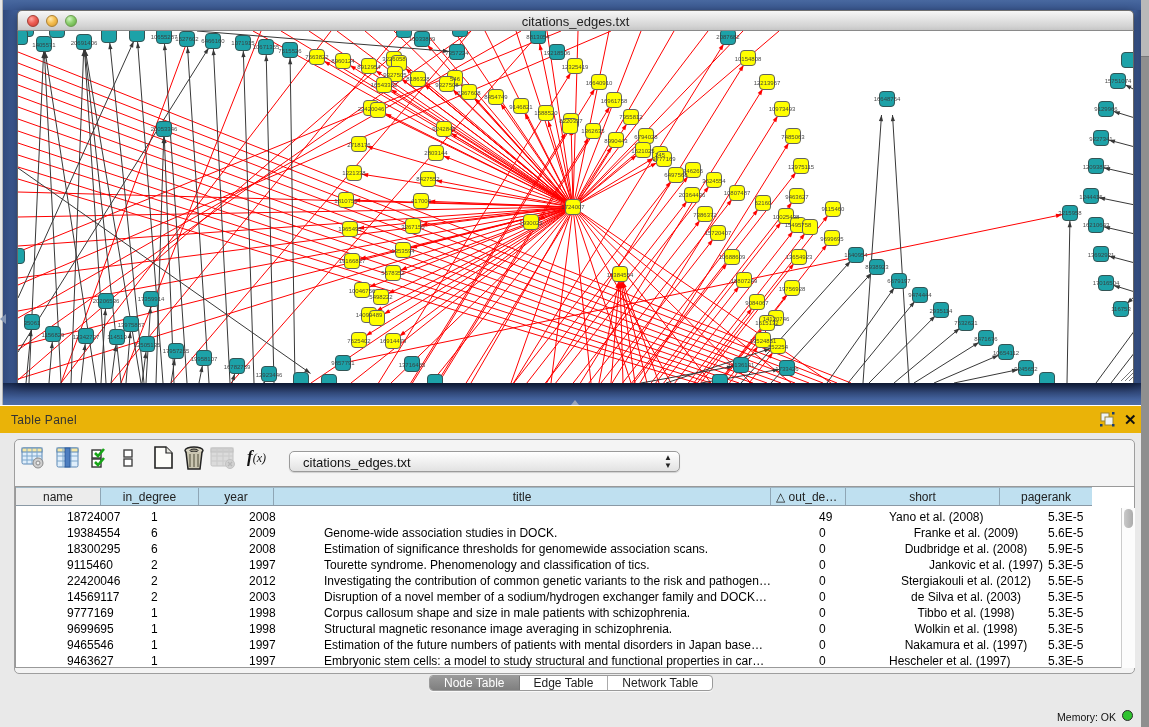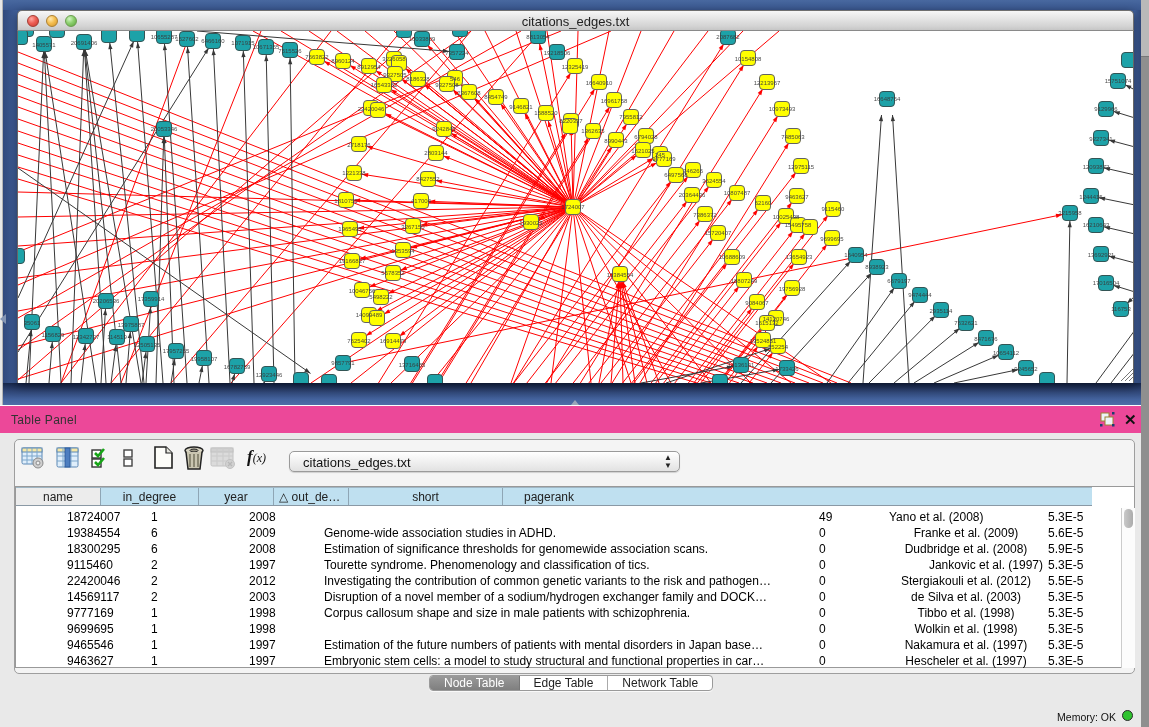--- a/index.html
+++ b/index.html
@@ -18,21 +18,21 @@
 #titlebar .tt { position:absolute; left:0; right:0; top:3px; text-align:center; font-size:13px; color:#222; }
 .light { position:absolute; top:4px; width:12px; height:12px; border-radius:50%; }
 #lr { left:9px; background:radial-gradient(circle at 35% 30%, #ffa8a0, #ee5f55 45%, #c9372c); border:1px solid #a33c33; }
 #ly { left:28px; background:radial-gradient(circle at 35% 30%, #ffe9b0, #f5bf50 45%, #d2952b); border:1px solid #ad8030; }
 #lg { left:47px; background:radial-gradient(circle at 35% 30%, #d2f5c3, #8cd06e 45%, #5ba23c); border:1px solid #6b9d4f; }
 #canvas { position:absolute; left:0; top:21px; width:1117px; height:352px; background:#fff; border-left:1px solid #666; border-right:1px solid #666; overflow:hidden; }
 
 #caret { position:absolute; left:571px; top:400px; width:0; height:0; border-left:4px solid transparent; border-right:4px solid transparent; border-bottom:5px solid #9aa5b8; }
 
 #panel { position:absolute; left:0; top:405px; width:1141px; height:322px; background:#e9e9e9; border-top:1px solid #fff; }
-#ptitle { position:relative; height:27px; background:#ec4899; }
+#ptitle { position:relative; height:27px; background:#eab308; }
 #ptitle .t { position:absolute; left:11px; top:7px; font-size:12px; color:#333; letter-spacing:0.3px; }
 #ptitle .float { position:absolute; left:1100px; top:6px; width:15px; height:15px; }
 #ptitle .close { position:absolute; left:1124px; top:5px; font-size:15px; font-weight:bold; color:#111; }
 #toolbar { position:absolute; left:0; top:32px; width:1141px; height:46px; }
 #combo { position:absolute; left:289px; top:13px; width:391px; height:21px; background:linear-gradient(#ffffff,#e2e2e2); border:1px solid #9a9a9a; border-radius:5px; box-shadow:0 1px 1px rgba(0,0,0,.15); }
 #combo .txt { position:absolute; left:13px; top:3px; font-size:13px; color:#111; }
 #combo .arr { position:absolute; right:7px; top:2px; font-size:8px; color:#222; line-height:8px; }
 
 #table { position:absolute; left:15px; top:486px; width:1120px; height:182px; background:#fff; border:1px solid #999; }
 #thead { position:absolute; left:0; top:0; height:19px; width:1076px; display:flex; background:#bfe0f0; border-bottom:1px solid #8a99a5; border-top:1px solid #9fb6c4; }
@@ -752,38 +752,39 @@
           <div class="txt">citations_edges.txt</div>
           <div class="arr">▲<br>▼</div>
         </div>
     </div>
   </div>
   <div id="table">
     <div id="thead">
       <div class="th" style="width:85px;background:#ececec;">name</div>
       <div class="th" style="width:98px;">in_degree</div>
       <div class="th" style="width:75px;">year</div>
+      <div class="th" style="width:497px;">title</div>
       <div class="th" style="width:75px;text-align:left;padding-left:5px;">△ out_de…</div>
       <div class="th" style="width:154px;">short</div>
       <div class="th" style="width:92px;border-right:none;">pagerank</div>
     </div>
     <div id="tbody">
         <div class="tr">
           <div class="td" style="left:8px">18724007</div>
           <div class="td" style="left:92px">1</div>
           <div class="td" style="left:190px">2008</div>
           <div class="td" style="left:760px">49</div>
           <div class="td" style="left:830px;width:154px;text-align:left">Yano et al. (2008)</div>
           <div class="td" style="left:989px">5.3E-5</div>
         </div>
         <div class="tr">
           <div class="td" style="left:8px">19384554</div>
           <div class="td" style="left:92px">6</div>
           <div class="td" style="left:190px">2009</div>
-          <div class="td" style="left:265px;width:488px">Genome-wide association studies in ADHD.</div>
+          <div class="td" style="left:265px;width:488px">Genome-wide association studies in DOCK.</div>
           <div class="td" style="left:760px">0</div>
           <div class="td" style="left:830px;width:154px;text-align:center">Franke et al. (2009)</div>
           <div class="td" style="left:989px">5.6E-5</div>
         </div>
         <div class="tr">
           <div class="td" style="left:8px">18300295</div>
           <div class="td" style="left:92px">6</div>
           <div class="td" style="left:190px">2008</div>
           <div class="td" style="left:265px;width:488px">Estimation of significance thresholds for genomewide association scans.</div>
           <div class="td" style="left:760px">0</div>
@@ -823,40 +824,41 @@
           <div class="td" style="left:190px">1998</div>
           <div class="td" style="left:265px;width:488px">Corpus callosum shape and size in male patients with schizophrenia.</div>
           <div class="td" style="left:760px">0</div>
           <div class="td" style="left:830px;width:154px;text-align:center">Tibbo et al. (1998)</div>
           <div class="td" style="left:989px">5.3E-5</div>
         </div>
         <div class="tr">
           <div class="td" style="left:8px">9699695</div>
           <div class="td" style="left:92px">1</div>
           <div class="td" style="left:190px">1998</div>
+          <div class="td" style="left:265px;width:488px">Structural magnetic resonance image averaging in schizophrenia.</div>
           <div class="td" style="left:760px">0</div>
           <div class="td" style="left:830px;width:154px;text-align:center">Wolkin et al. (1998)</div>
           <div class="td" style="left:989px">5.3E-5</div>
         </div>
         <div class="tr">
           <div class="td" style="left:8px">9465546</div>
           <div class="td" style="left:92px">1</div>
           <div class="td" style="left:190px">1997</div>
           <div class="td" style="left:265px;width:488px">Estimation of the future numbers of patients with mental disorders in Japan base…</div>
           <div class="td" style="left:760px">0</div>
           <div class="td" style="left:830px;width:154px;text-align:center">Nakamura et al. (1997)</div>
           <div class="td" style="left:989px">5.3E-5</div>
         </div>
         <div class="tr">
           <div class="td" style="left:8px">9463627</div>
           <div class="td" style="left:92px">1</div>
           <div class="td" style="left:190px">1997</div>
           <div class="td" style="left:265px;width:488px">Embryonic stem cells: a model to study structural and functional properties in car…</div>
           <div class="td" style="left:760px">0</div>
-          <div class="td" style="left:830px;width:154px;text-align:center">Hescheler et al. (1997)</div>
+          <div class="td" style="left:830px;width:154px;">Hescheler et al. (1997)</div>
           <div class="td" style="left:989px">5.3E-5</div>
         </div>
       </div>
     <div id="sbar">
         <div class="thumb"></div>
       </div>
   </div>
   <div id="tabs">
     <div class="tab sel">Node Table</div>
     <div class="tab">Edge Table</div>

